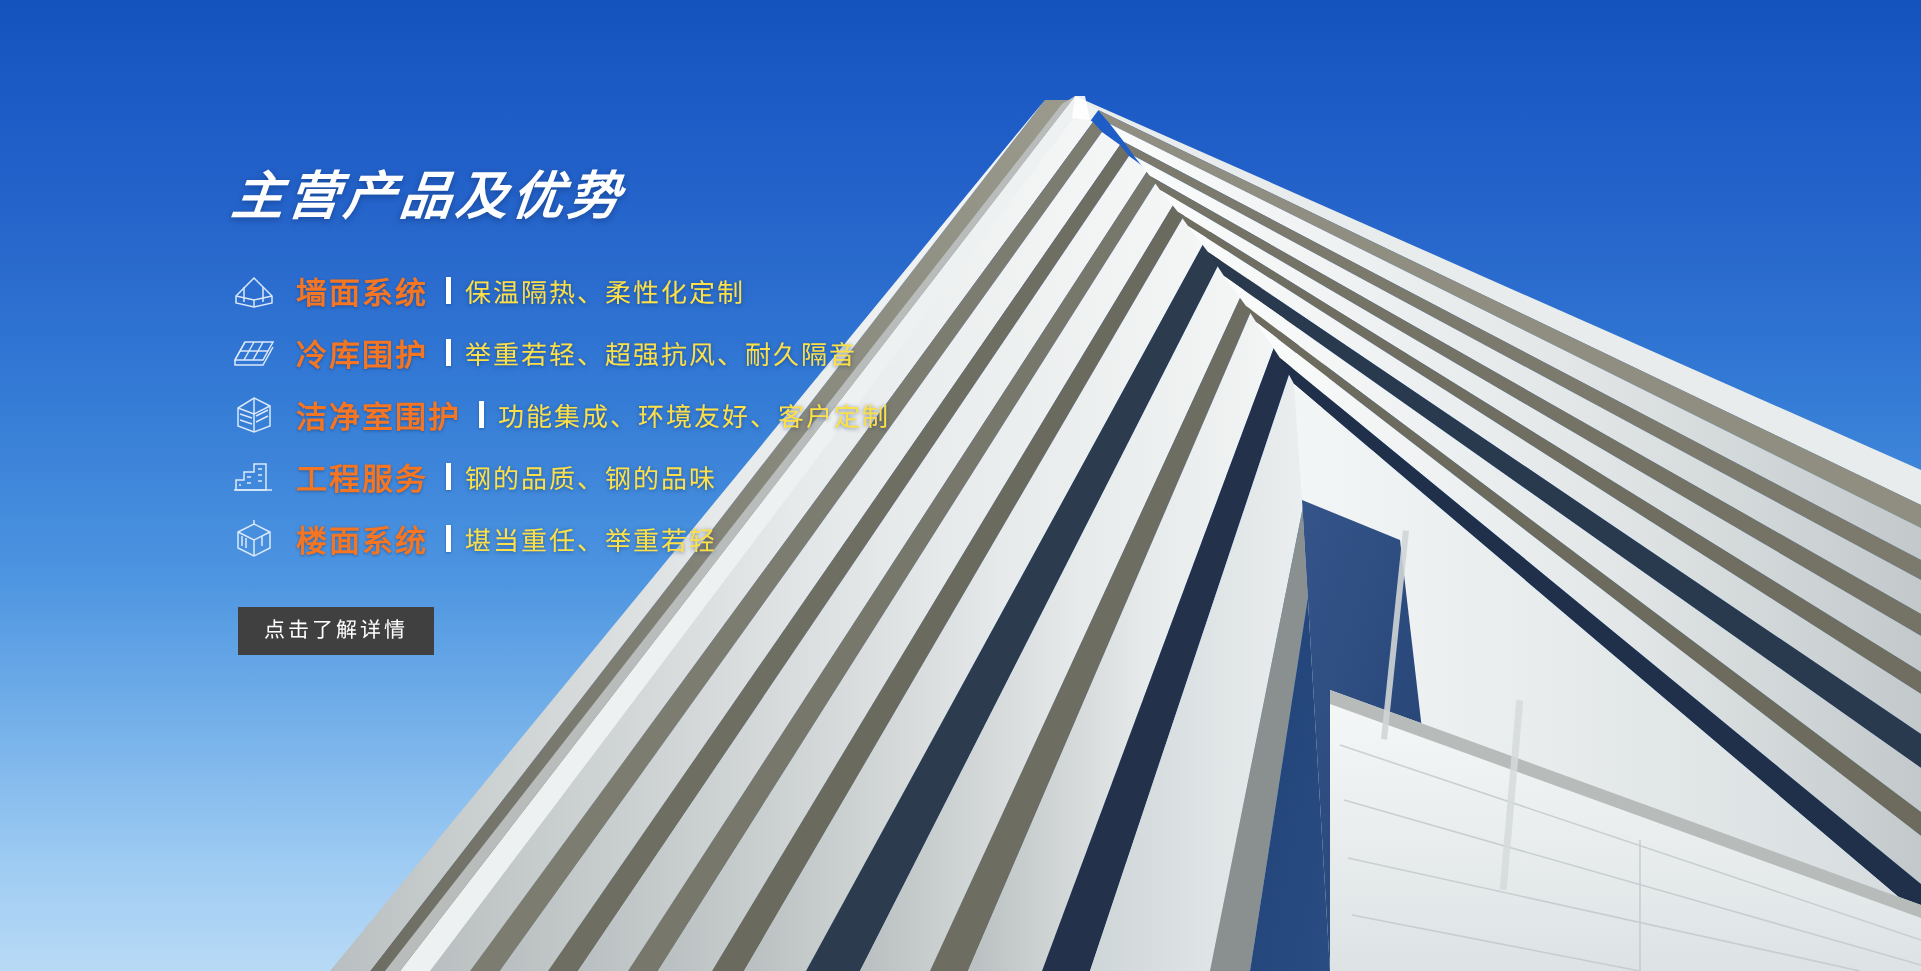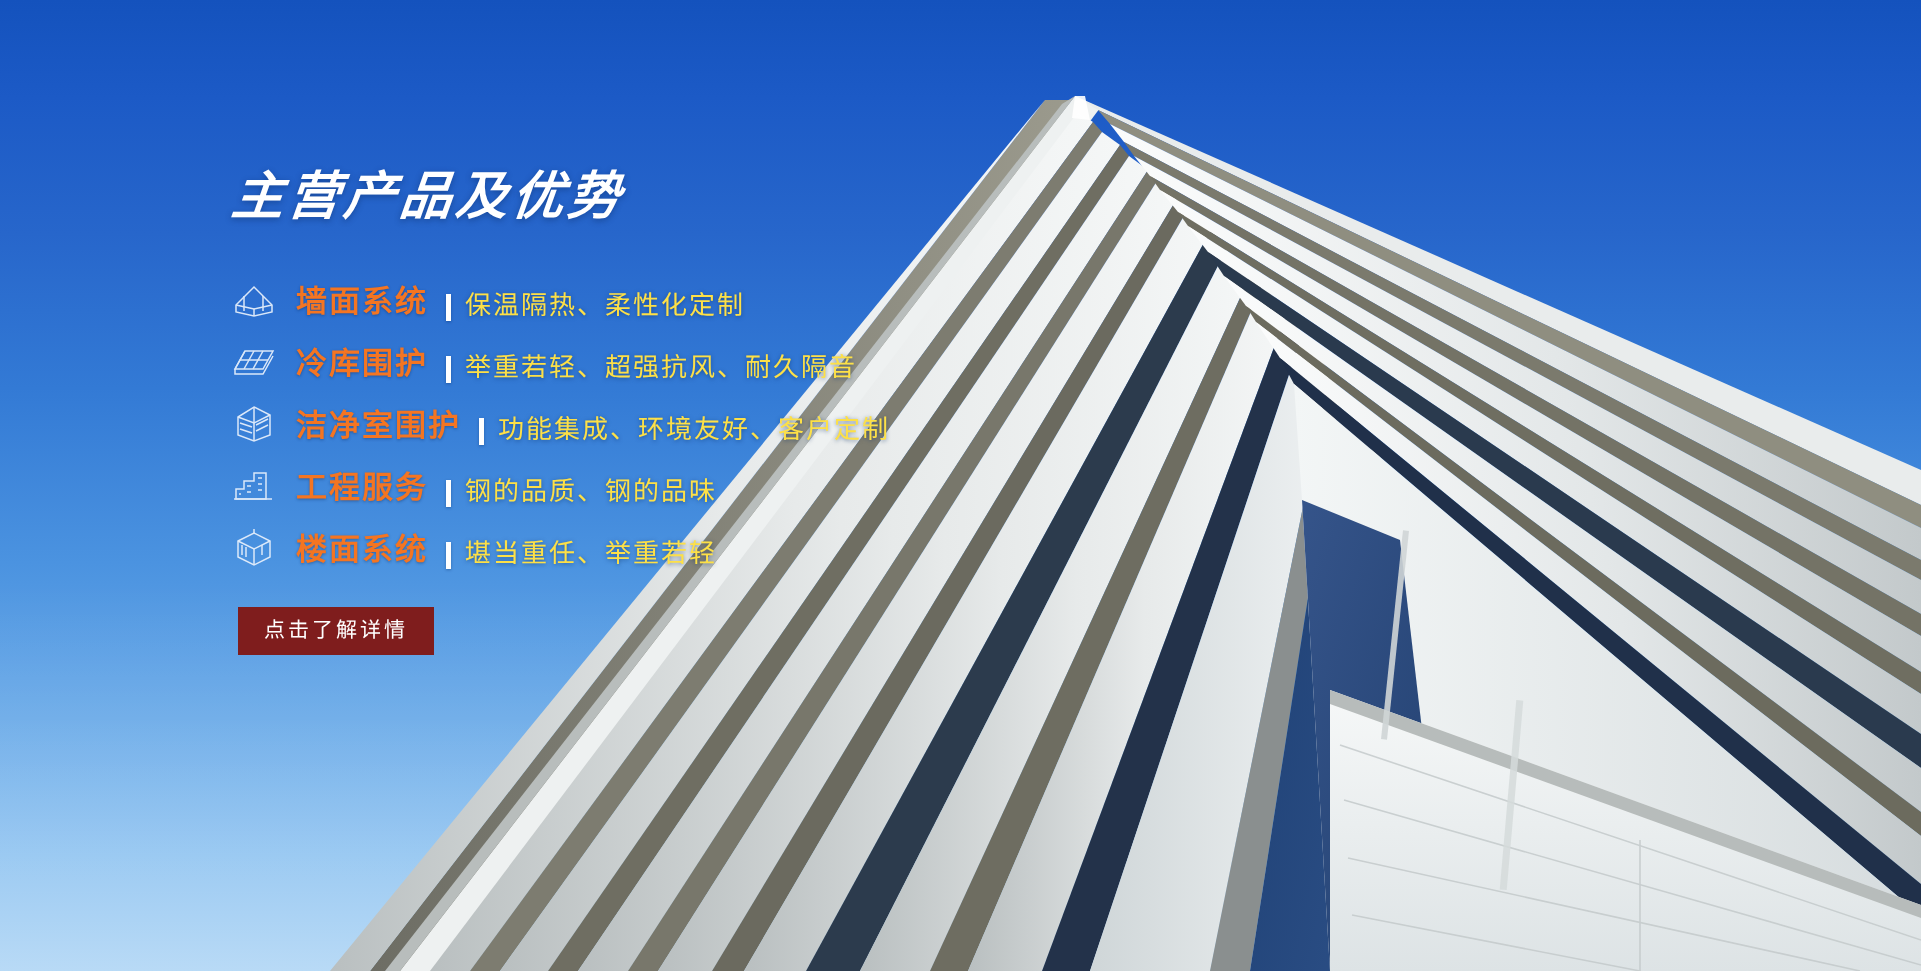--- a/index.html
+++ b/index.html
@@ -60,21 +60,21 @@
     transform:skewX(-6deg);
     text-shadow:0 2px 6px rgba(8,40,95,.45);
     margin-bottom:34px;
     white-space:nowrap;
   }
 
   .product-list { display:block; }
 
   .product-row {
     display:flex;
-    align-items:flex-end;
+    align-items:center;
     height:62px;
     white-space:nowrap;
   }
 
   .row-icon {
     width:52px;
     min-width:52px;
     height:44px;
     display:flex;
     align-items:center;
@@ -107,21 +107,21 @@
     font-family:"DejaVu Sans","Liberation Sans",sans-serif;
     font-size:26px;
     color:#fde047;
     letter-spacing:2px;
     text-shadow:0 1px 4px rgba(10,45,100,.55);
   }
 
   .cta-wrap { margin-top:38px; padding-left:6px; }
   .cta-button {
     display:inline-block;
-    background:#7f1d1d;
+    background:#404040;
     color:#ffffff;
     font-family:"DejaVu Sans","Liberation Sans",sans-serif;
     font-size:21px;
     letter-spacing:3px;
     padding:13px 26px 14px 26px;
     border:none;
     cursor:pointer;
     line-height:1;
   }
 </style>

